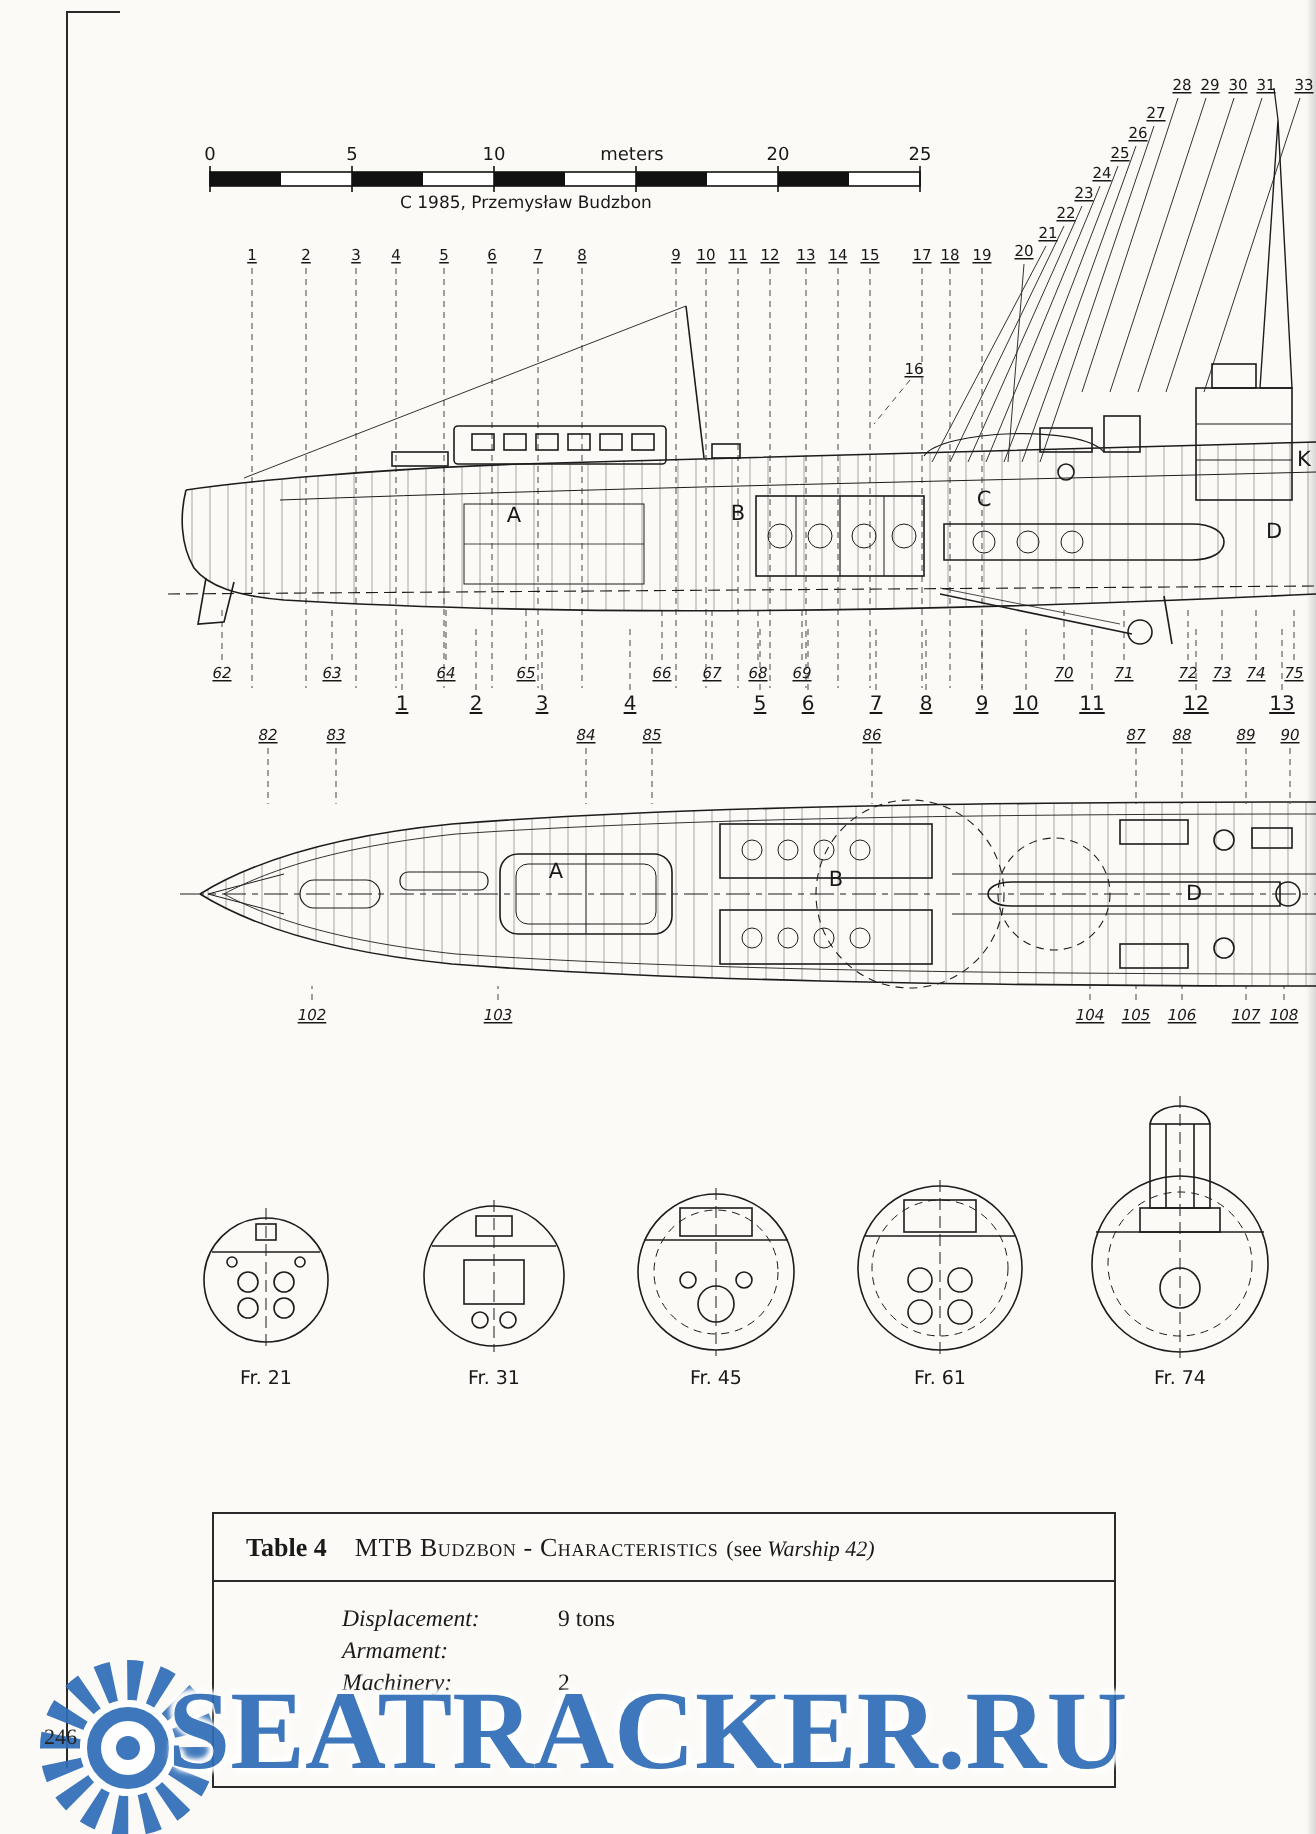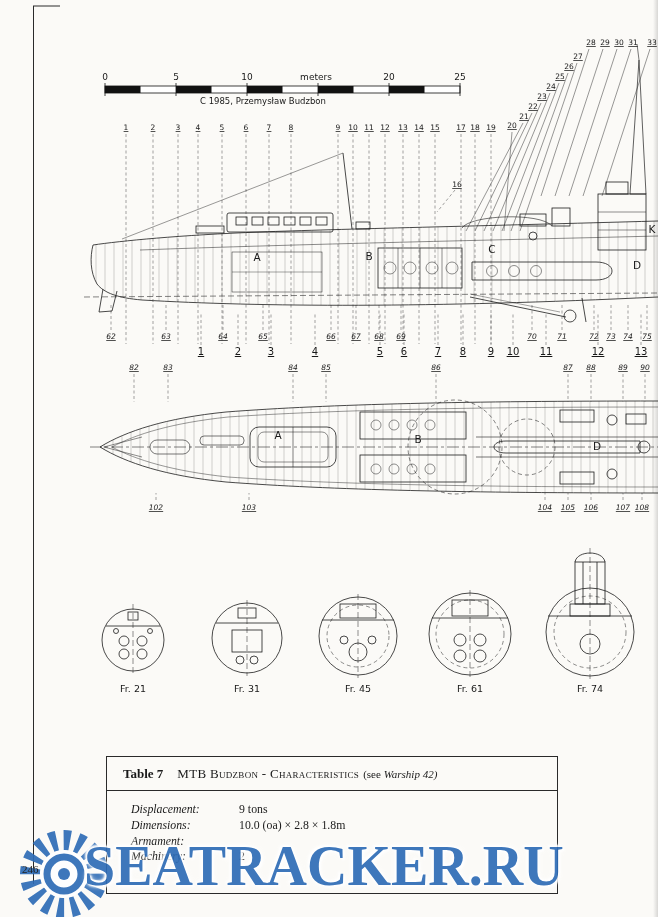--- a/index.html
+++ b/index.html
@@ -25,21 +25,21 @@
   line.fln{stroke:#333;stroke-width:.3;opacity:.7;}
 
   
   .table-box{position:absolute;left:106px;top:756px;width:452px;height:138px;
       border:1.2px solid #2a2a2a;color:#1a1a1a;box-sizing:border-box;}
   .table-head{padding:9px 14px 8px 16px;border-bottom:1.2px solid #2a2a2a;font-size:13px;}
   .t-label{font-weight:bold;margin-right:14px;}
   .t-title{font-variant:small-caps;letter-spacing:.3px;}
   .t-note{font-size:11px;margin-left:4px;margin-top:32px;}
   .table-rows{padding:11px 14px 0 24px;}
-  .t-row{display:flex;font-size:11.8px;line-height:15.8px;}
+  .t-row{display:flex;font-size:11.8px;line-height:15.8px;margin-left:40px;}
   .t-rlabel{width:108px;font-style:italic;flex:none;}
 
   .page-num{position:absolute;left:22px;top:863px;font:11px "Liberation Serif",serif;color:#222;z-index:12;}
 
   
   .watermark{position:absolute;left:0;top:822px;width:658px;height:95px;z-index:10;
       pointer-events:none;opacity:.92;}
   .wm-sun{position:absolute;left:14px;top:2px;}
   .wm-text{position:absolute;left:84px;top:16px;font-family:"Liberation Serif",serif;
       font-weight:bold;font-size:56px;line-height:1;white-space:nowrap;
@@ -539,30 +539,26 @@
         <text x="133" y="692" class="fr-label">Fr. 21</text>
         <text x="247" y="692" class="fr-label">Fr. 31</text>
         <text x="358" y="692" class="fr-label">Fr. 45</text>
         <text x="470" y="692" class="fr-label">Fr. 61</text>
         <text x="590" y="692" class="fr-label">Fr. 74</text>
       </g>
   </svg>
 
   <div class="table-box">
     <div class="table-head">
-      <span class="t-label">Table 7</span><span class="t-title">MTB Budzbon - Characteristics</span><span class="t-note"><span>(see </span><i>Warship 42)</i></span>
+      <span class="t-label">Table 4</span><span class="t-title">MTB Budzbon - Characteristics</span><span class="t-note"><span>(see </span><i>Warship 42)</i></span>
     </div>
     <div class="table-rows" id="table-rows">
         <div class="t-row">
           <span class="t-rlabel">Displacement:</span>
           <span class="t-rvalue">9 tons</span>
-        </div>
-        <div class="t-row">
-          <span class="t-rlabel">Dimensions:</span>
-          <span class="t-rvalue">10.0 (oa) × 2.8 × 1.8m</span>
         </div>
         <div class="t-row">
           <span class="t-rlabel">Armament:</span>
         </div>
         <div class="t-row">
           <span class="t-rlabel">Machinery:</span>
           <span class="t-rvalue">2</span>
         </div>
       </div>
   </div>

